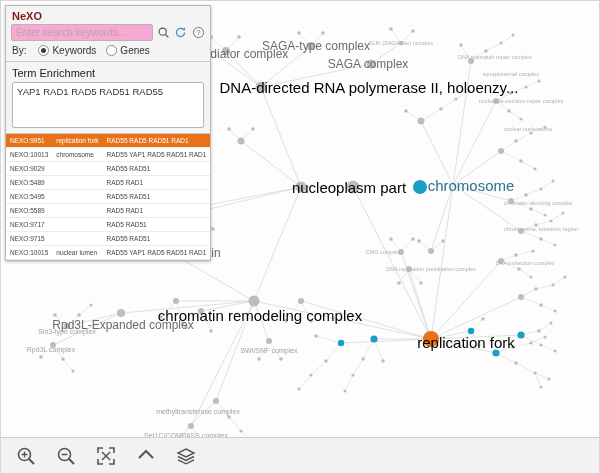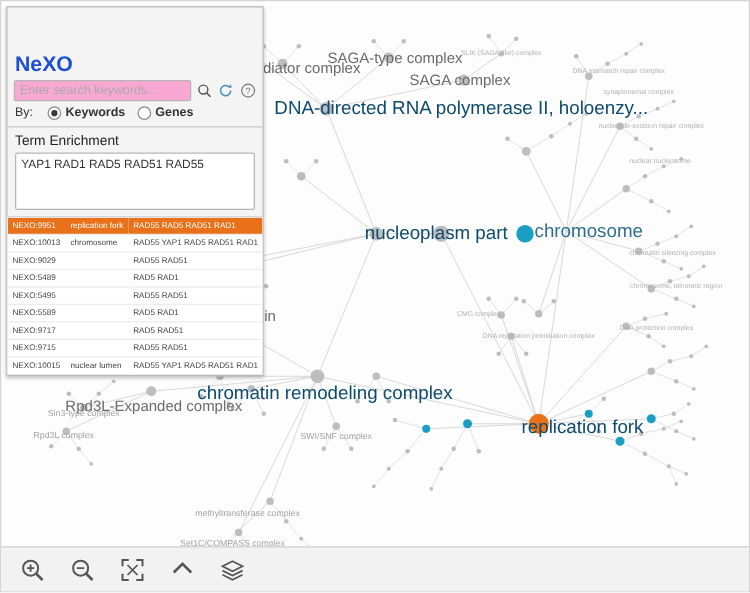--- a/index.html
+++ b/index.html
@@ -28,21 +28,21 @@
   }
   .node-label {
     position: absolute;
     color: #8d8d8d;
     white-space: nowrap;
     transform: translate(-50%, -50%);
     pointer-events: none;
   }
   .node-label.big {
     font-size: 15px;
-    color: #0c4a6e;
+    color: #000000;
   }
   .node-label.mid {
     font-size: 12px;
     color: #6b6b6b;
   }
   .node-label.small {
     font-size: 7px;
     color: #a2a2a2;
   }
   .node-label.tiny {
@@ -60,24 +60,23 @@
     top: 4px;
     width: 204px;
     background: #f4f4f4;
     border: 1px solid #b9b9b9;
     box-shadow: 0 1px 3px rgba(0,0,0,.25);
     font-size: 11px;
     color: #222;
   }
   #panel-title {
     padding: 4px 6px 2px 6px;
-    font-size: 17px;
+    font-size: 11px;
     font-weight: bold;
-    color: #1d4ed8;
-    margin-top: 32px;
+    color: #7f1d1d;
   }
   .search-row {
     display: flex;
     align-items: center;
     padding: 0 5px 4px 5px;
     gap: 4px;
   }
   .search-input {
     flex: 1;
     height: 17px;
@@ -109,21 +108,20 @@
     padding: 0 6px 5px 6px;
     font-size: 10px;
     color: #333;
   }
   .radio-row .by-label { margin-right: 2px; }
   .radio {
     display: inline-flex;
     align-items: center;
     gap: 3px;
     cursor: pointer;
-    font-weight: bold;
   }
   .radio .dot {
     width: 9px; height: 9px;
     border-radius: 50%;
     border: 1px solid #8d8d8d;
     background: #fff;
     display: inline-block;
     position: relative;
   }
   .radio.checked .dot::after {

